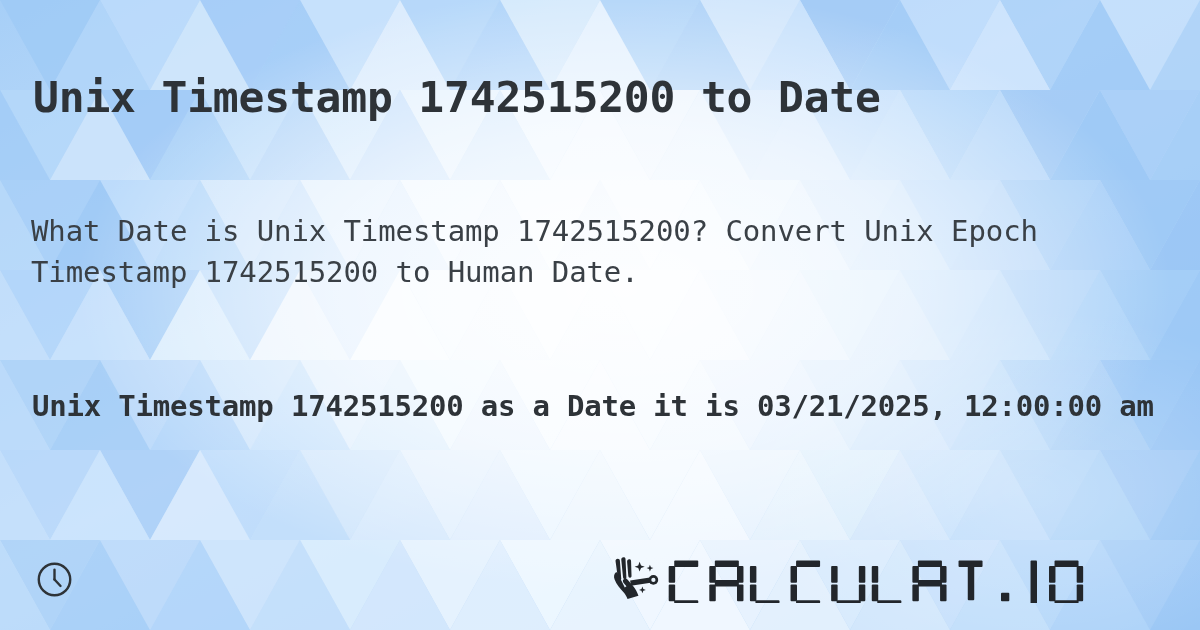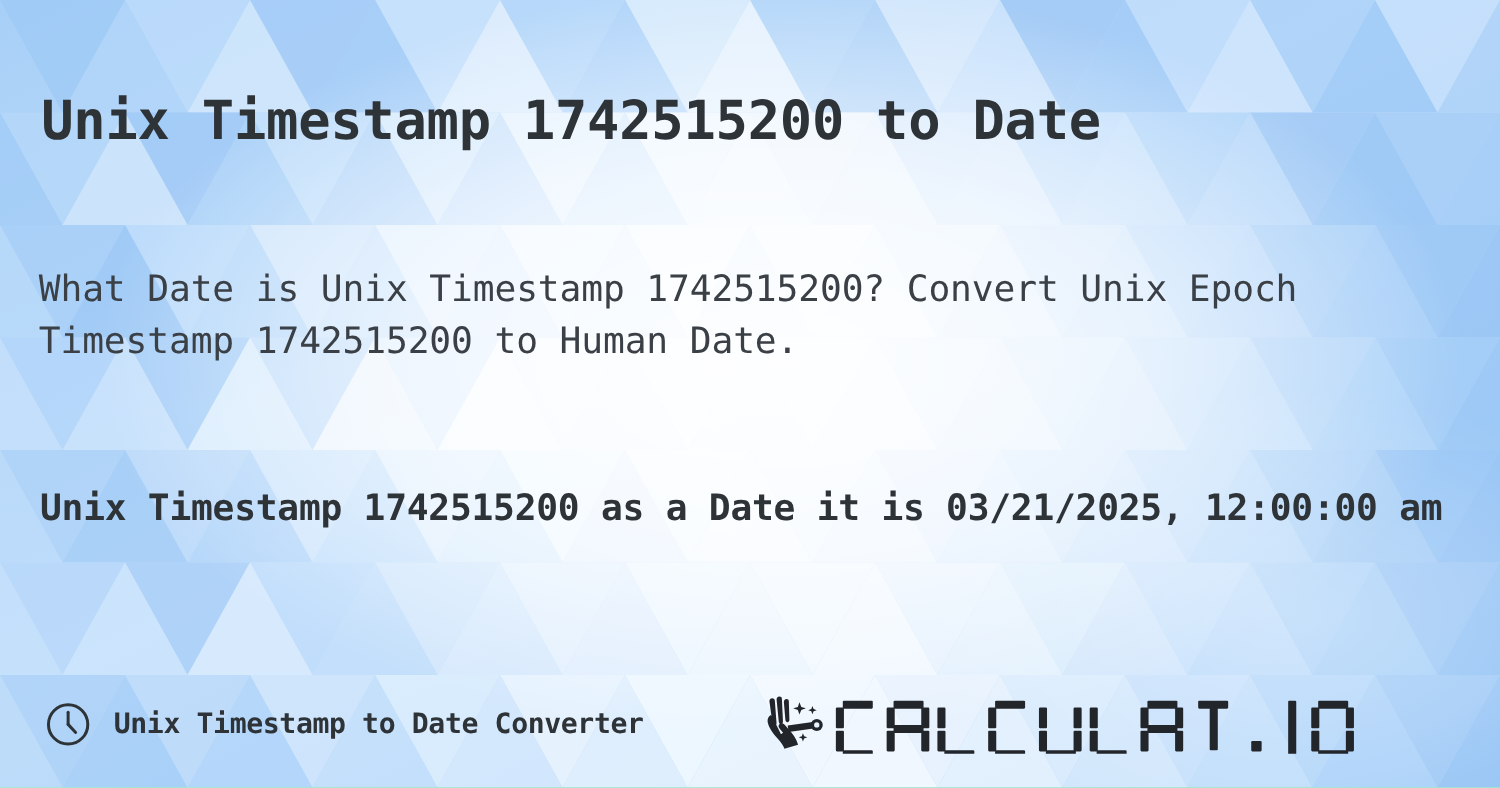--- a/index.html
+++ b/index.html
@@ -12,21 +12,21 @@
     overflow: hidden;
     font-family: "DejaVu Sans Mono", "Liberation Mono", monospace;
     background: #cfe4fb;
   }
 
   #page {
     position: relative;
     width: 1200px;
     height: 630px;
     overflow: hidden;
-    background: #86efac;
+    background: #d946ef;
   }
 
   
   #bg-poly {
     position: absolute;
     inset: 0;
     width: 1200px;
     height: 630px;
     z-index: 0;
   }
@@ -346,21 +346,20 @@
     <p class="answer">Unix Timestamp 1742515200 as a Date it is 03/21/2025, 12:00:00 am</p>
 
     <div class="footer">
 
       <div class="footer-left">
         <svg class="clock-icon" viewBox="0 0 40 40" xmlns="http://www.w3.org/2000/svg">
           <circle cx="20" cy="20" r="17" fill="none" stroke="#2e3338" stroke-width="2.6"></circle>
           <line x1="20" y1="20" x2="20" y2="9.5" stroke="#2e3338" stroke-width="2.6" stroke-linecap="round"></line>
           <line x1="20" y1="20" x2="26.5" y2="27" stroke="#2e3338" stroke-width="2.6" stroke-linecap="round"></line>
         </svg>
-        <span class="footer-label">Unix Timestamp to Date Converter</span>
       </div>
 
       <div class="brand">
         <svg class="brand-mark" viewBox="0 0 60 52" xmlns="http://www.w3.org/2000/svg">
           <g fill="#22262b">
 
             <path d="M7,4 C5.4,4 4.4,5.2 4.6,6.8 L7.2,25.5 C7.4,27 8.2,27.6 9.3,27.4 C10.4,27.2 10.9,26.3 10.7,24.9 L9.3,6.2 C9.2,4.8 8.5,4 7,4 Z"></path>
             <path d="M13.2,2.4 C11.6,2.4 10.7,3.6 10.8,5.2 L12.7,24.2 C12.9,25.7 13.8,26.4 14.9,26.2 C16,26 16.4,25.1 16.3,23.7 L15.4,4.5 C15.3,3.1 14.7,2.4 13.2,2.4 Z"></path>
             <path d="M19.4,4.6 C17.9,4.6 17,5.8 17.1,7.3 L18.4,22.6 C18.5,24 19.3,24.7 20.4,24.6 C21.5,24.4 22,23.5 21.9,22.1 L21.4,6.6 C21.3,5.3 20.8,4.6 19.4,4.6 Z"></path>
 

